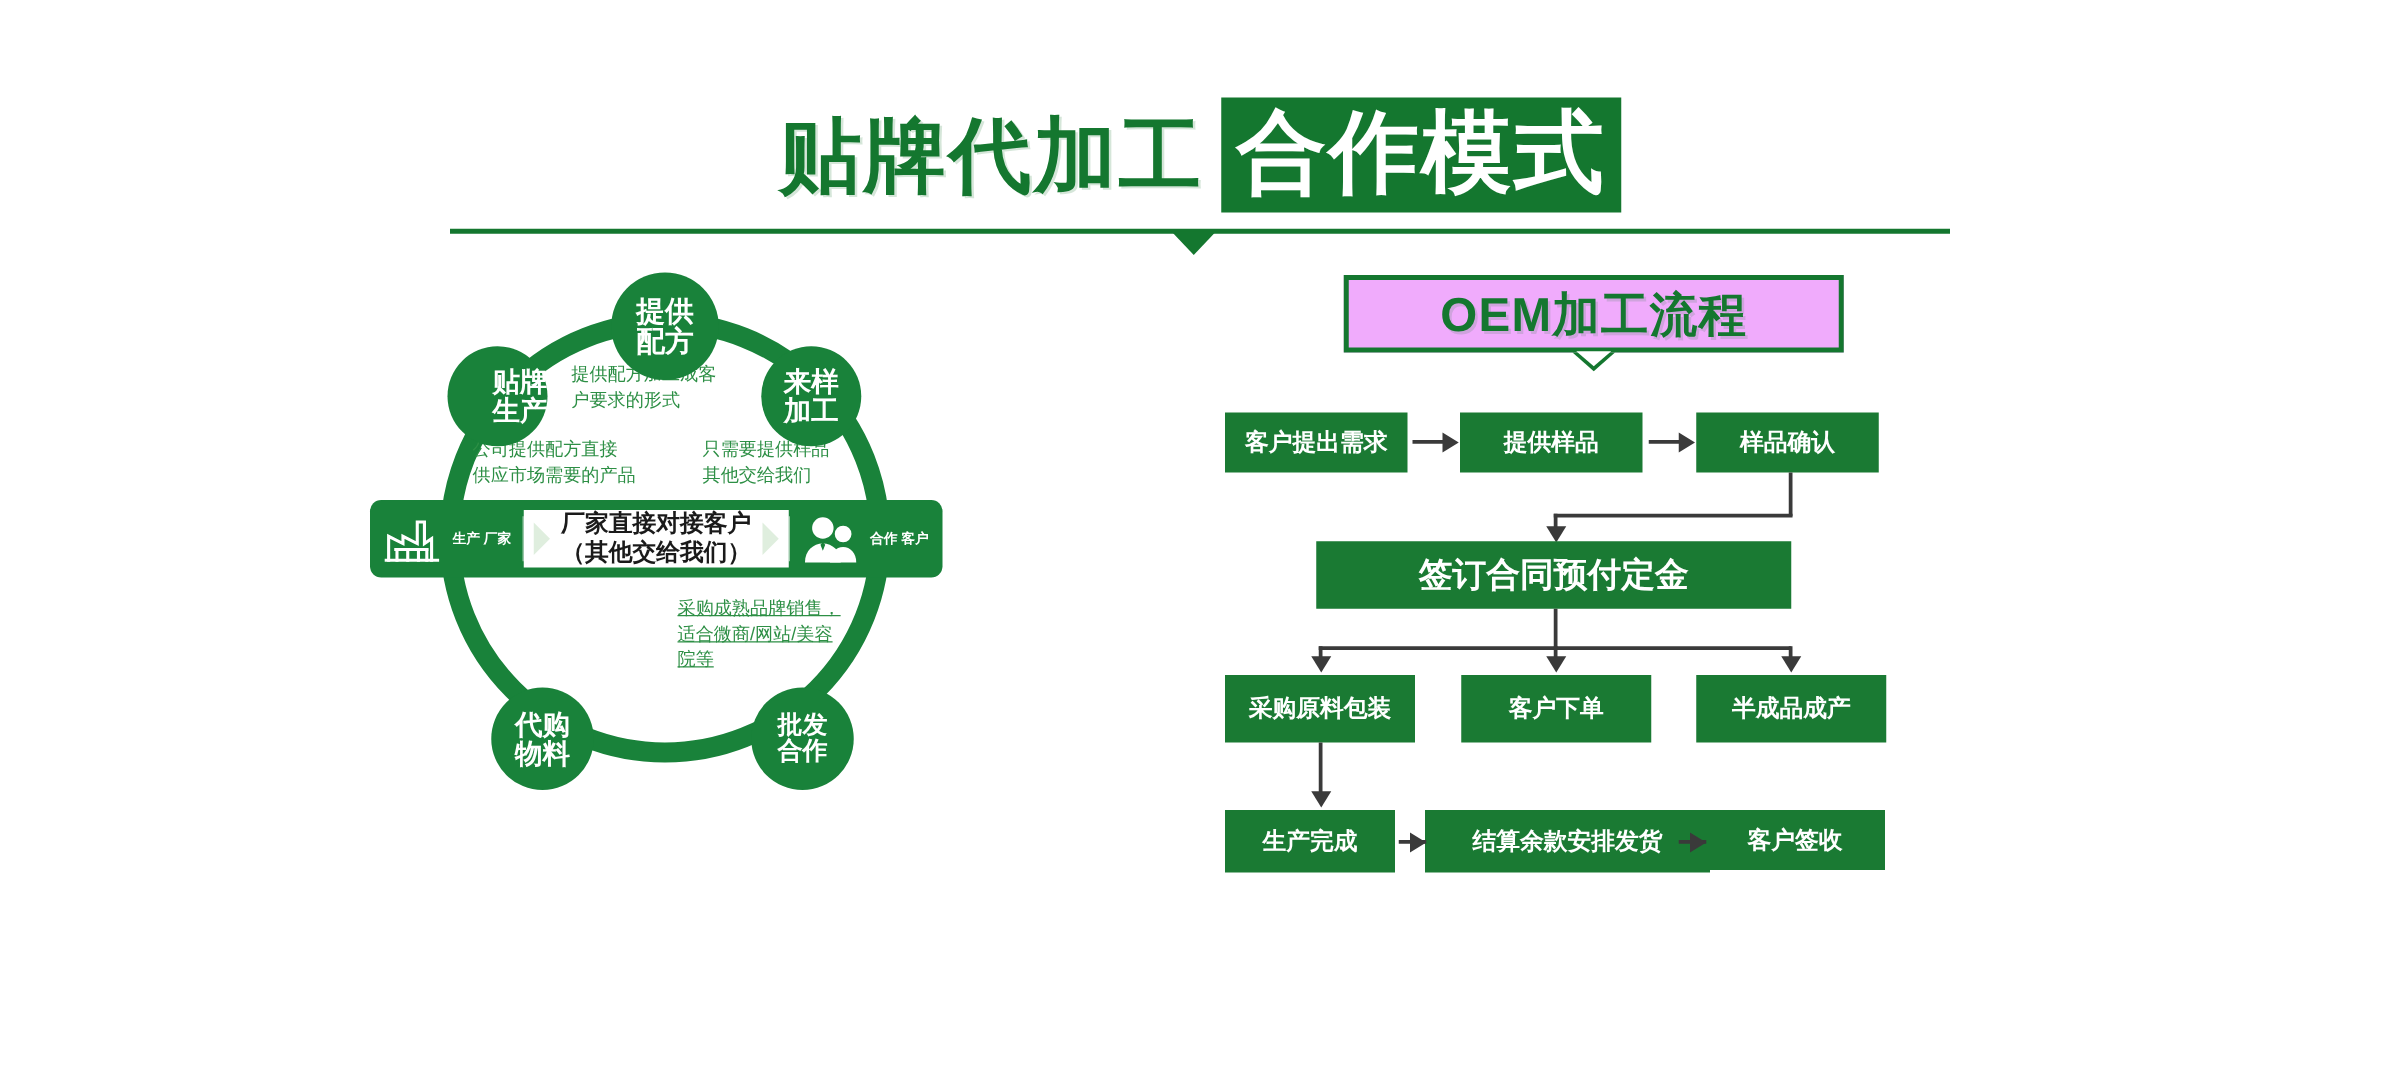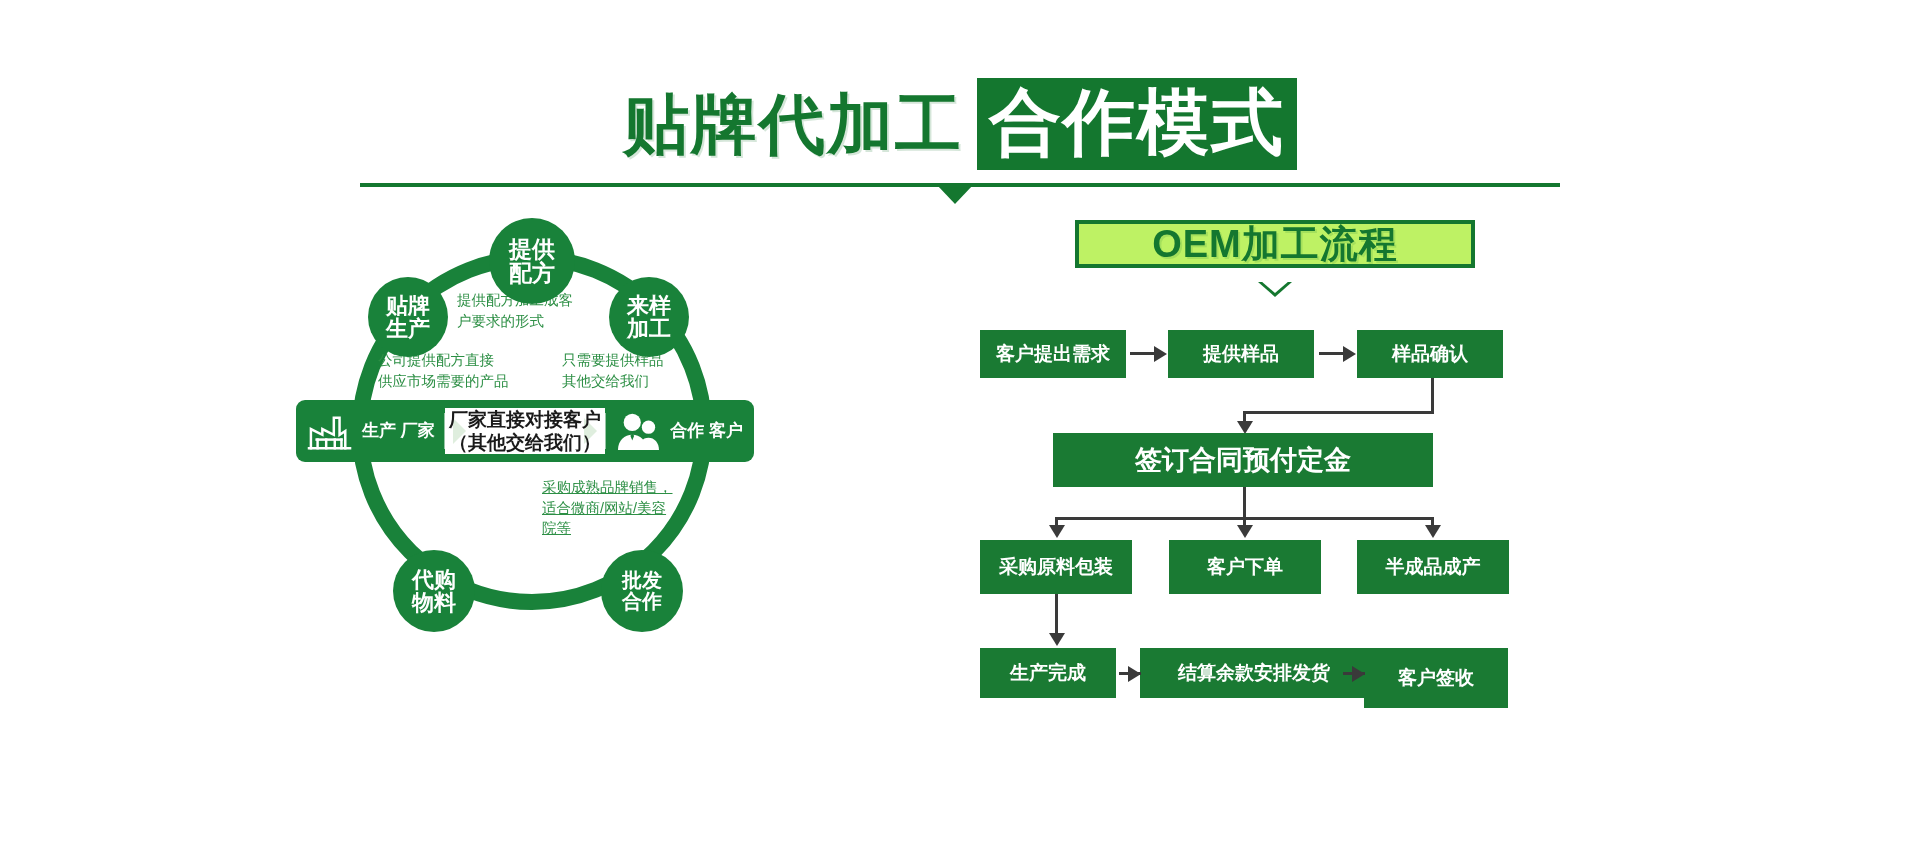--- a/index.html
+++ b/index.html
@@ -54,21 +54,21 @@
   .node {
     position: absolute; border-radius: 50%;
     background: #19823a; color: #fff;
     display: flex; flex-direction: column;
     align-items: center; justify-content: center;
     font-weight: bold; line-height: 1.06;
     text-align: center; z-index: 4;
   }
   .node span { display: block; }
   .node-top     { width: 86px; height: 86px; left: 199px; top: 13px;  font-size: 23px; }
-  .node-tl      { width: 80px; height: 80px; left: 78px;  top: 72px;  font-size: 22px; }
+  .node-tl      { width: 80px; height: 80px; left: 68px;  top: 72px;  font-size: 22px; align-items: flex-end; }
   .node-tr      { width: 80px; height: 80px; left: 319px; top: 72px;  font-size: 22px; }
   .node-bl      { width: 82px; height: 82px; left: 103px; top: 345px; font-size: 22px; }
   .node-br      { width: 82px; height: 82px; left: 311px; top: 345px; font-size: 20px; }
 
   .ctext {
     position: absolute; color: #2d8f45; font-size: 14.5px;
     line-height: 1.42; z-index: 3; white-space: pre-line;
   }
   .ct-top-left  { left: 167px; top: 85px;  width: 160px; }
   .ct-mid-left  { left: 88px;  top: 145px; width: 160px; }
@@ -81,21 +81,21 @@
     position: absolute; left: 6px; top: 195px;
     width: 458px; height: 62px;
     background: #19823a; border-radius: 9px;
     display: flex; align-items: center; z-index: 6;
   }
   .cb-left {
     display: flex; align-items: center; gap: 9px;
     padding-left: 11px; flex: none;
   }
   .cb-label {
-    color: #fff; font-size: 17px; font-weight: bold;
+    color: #fff; font-size: 11px; font-weight: bold;
     line-height: 1.12; text-align: center;
   }
   .cb-divline { width: 1px; height: 36px; background: rgba(255,255,255,.55); }
   .cb-mid {
     flex: 1; height: 46px; margin: 0 0px;
     background: #ffffff; display: flex;
     align-items: center; justify-content: center;
     position: relative;
   }
   .cb-mid-text {
@@ -116,23 +116,23 @@
     padding-right: 11px; flex: none;
   }
 
   .icon-factory, .icon-people { width: 46px; height: 42px; flex: none; }
 
   
   .flow-area { position: absolute; left: 980px; top: 205px; width: 600px; height: 450px; }
 
   .oem-badge {
     position: absolute; left: 95px; top: 15px;
-    width: 400px; height: 48px;
-    border: 4px solid #14772f; background: #bef264;
-    display: flex; align-items: center; justify-content: center;
+    width: 400px; height: 62px;
+    border: 4px solid #14772f; background: #f0abfc;
+    display: flex; align-items: flex-end; justify-content: center;
   }
   .oem-badge span {
     color: #14772f; font-size: 38px; font-weight: bold; letter-spacing: 1px;
     text-shadow: 2px 2px 0 rgba(20,119,47,0.15);
   }
   .oem-notch {
     position: absolute; left: 278px; top: 77px;
     width: 0; height: 0;
     border-left: 17px solid transparent;
     border-right: 17px solid transparent;
@@ -160,21 +160,21 @@
   .fb-r1c { left: 377px; top: 125px; width: 146px; height: 48px; }
   
   .fb-r2  { left: 73px;  top: 228px; width: 380px; height: 54px; }
   
   .fb-r3a { left: 0px;   top: 335px; width: 152px; height: 54px; }
   .fb-r3b { left: 189px; top: 335px; width: 152px; height: 54px; }
   .fb-r3c { left: 377px; top: 335px; width: 152px; height: 54px; }
   
   .fb-r4a { left: 0px;   top: 443px; width: 136px; height: 50px; }
   .fb-r4b { left: 160px; top: 443px; width: 228px; height: 50px; }
-  .fb-r4c { left: 384px; top: 443px; width: 144px; height: 60px; }
+  .fb-r4c { left: 384px; top: 443px; width: 144px; height: 48px; }
 
   .conn { position: absolute; background: #3a3a3a; }
   .conn.h { height: 3px; }
   .conn.v { width: 3px; }
   .arrowhead {
     position: absolute; width: 0; height: 0;
   }
   .ah-right {
     border-top: 8px solid transparent;
     border-bottom: 8px solid transparent;

